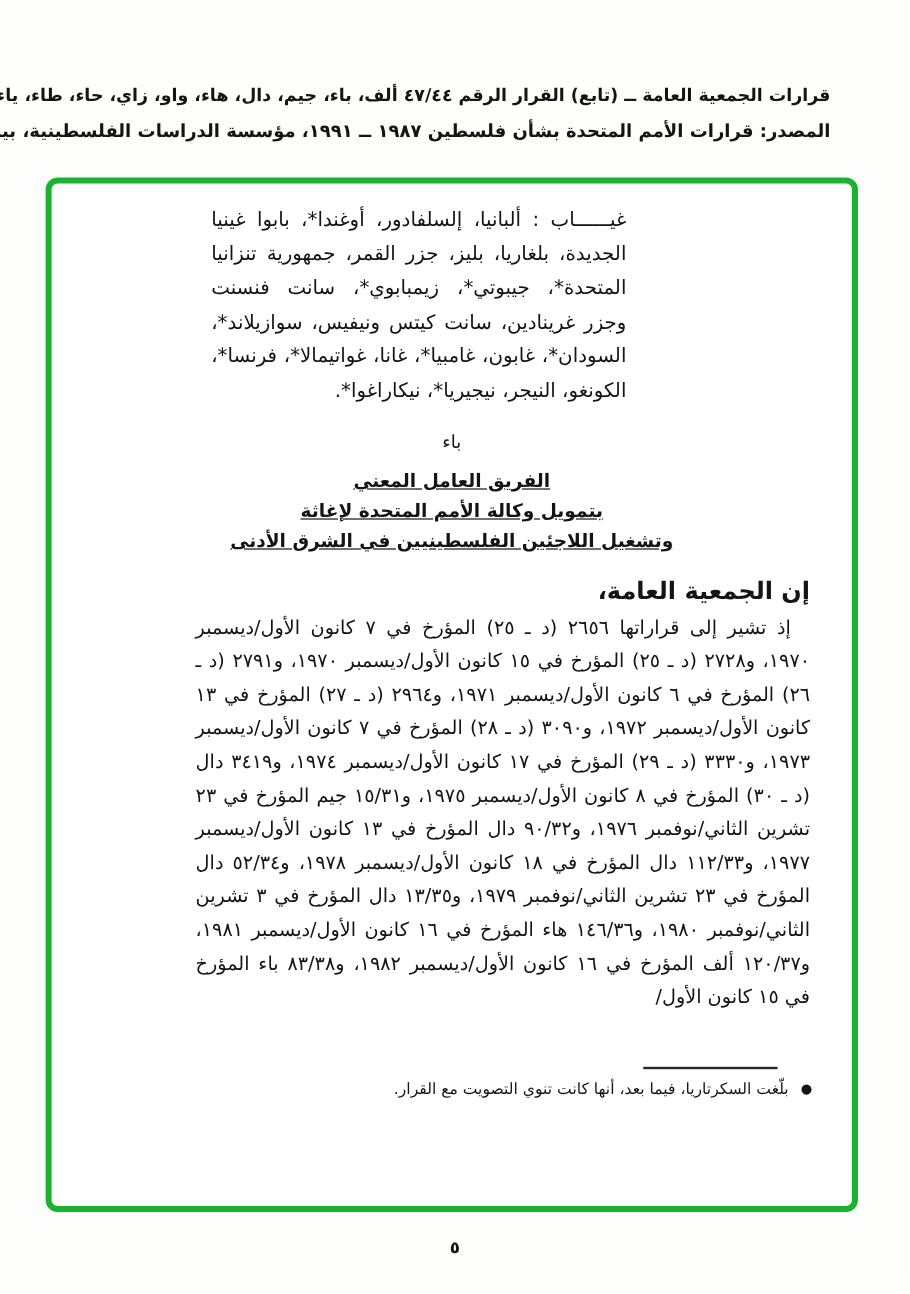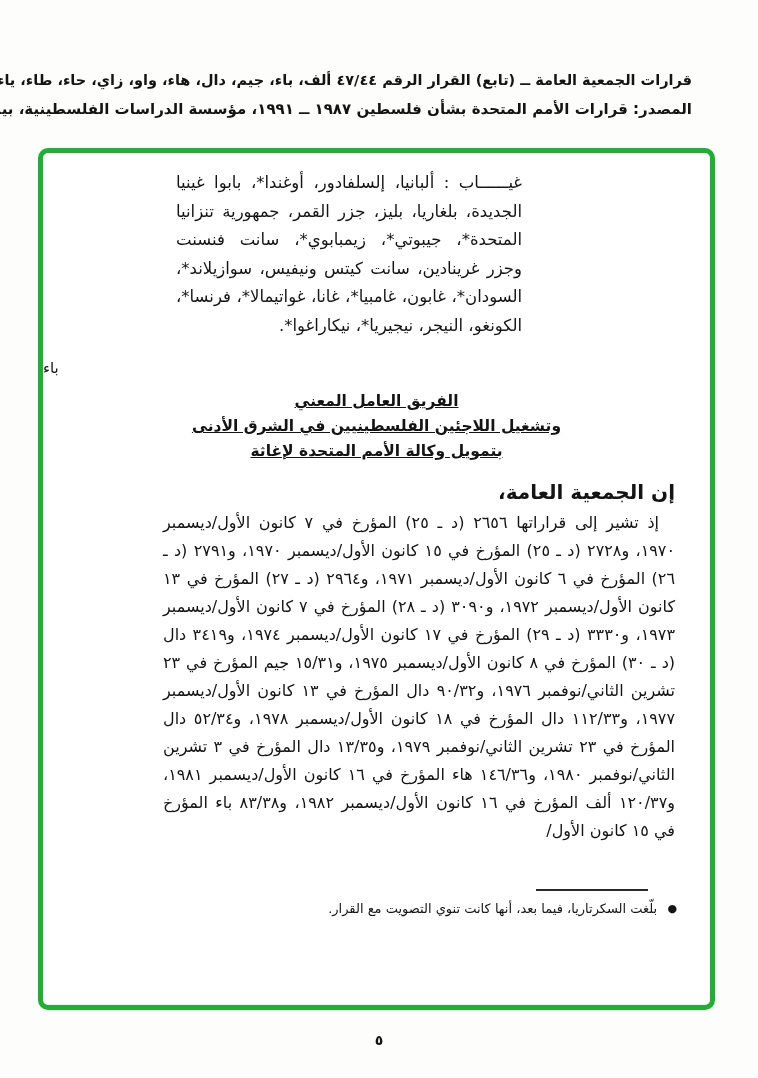--- a/index.html
+++ b/index.html
@@ -66,21 +66,21 @@
     font-weight: 400;
     white-space: nowrap;
   }
   
   .sec-letter {
     position: absolute;
     top: 206px;
     left: 0;
     right: 0;
     direction: rtl;
-    text-align: left;
+    text-align: center;
     font-size: 15px;
   }
   .sec-title {
     position: absolute;
     top: 236px;
     left: 0;
     right: 0;
     direction: rtl;
     text-align: center;
     font-weight: 700;
@@ -157,22 +157,22 @@
 
     <div class="absent">
       <span class="absent-label">غيــــــاب :</span>
       <span>ألبانيا، إلسلفادور، أوغندا*، بابوا غينيا الجديدة، بلغاريا، بليز، جزر القمر، جمهورية تنزانيا المتحدة*، جيبوتي*، زيمبابوي*، سانت فنسنت وجزر غرينادين، سانت كيتس ونيفيس، سوازيلاند*، السودان*، غابون، غامبيا*، غانا، غواتيمالا*، فرنسا*، الكونغو، النيجر، نيجيريا*، نيكاراغوا*.</span>
     </div>
 
     <div class="sec-letter">باء</div>
 
     <div class="sec-title">
       <div>الفريق العامل المعني</div>
+      <div>بتمويل وكالة الأمم المتحدة لإغاثة</div>
       <div>وتشغيل اللاجئين الفلسطينيين في الشرق الأدنى</div>
-      <div>بتمويل وكالة الأمم المتحدة لإغاثة</div>
     </div>
 
     <div class="opening">إن الجمعية العامة،</div>
 
     <div class="recital">إذ تشير إلى قراراتها ٢٦٥٦ (د ـ ٢٥) المؤرخ في ٧ كانون الأول/ديسمبر ١٩٧٠، و٢٧٢٨ (د ـ ٢٥) المؤرخ في ١٥ كانون الأول/ديسمبر ١٩٧٠، و٢٧٩١ (د ـ ٢٦) المؤرخ في ٦ كانون الأول/ديسمبر ١٩٧١، و٢٩٦٤ (د ـ ٢٧) المؤرخ في ١٣ كانون الأول/ديسمبر ١٩٧٢، و٣٠٩٠ (د ـ ٢٨) المؤرخ في ٧ كانون الأول/ديسمبر ١٩٧٣، و٣٣٣٠ (د ـ ٢٩) المؤرخ في ١٧ كانون الأول/ديسمبر ١٩٧٤، و٣٤١٩ دال (د ـ ٣٠) المؤرخ في ٨ كانون الأول/ديسمبر ١٩٧٥، و١٥/٣١ جيم المؤرخ في ٢٣ تشرين الثاني/نوفمبر ١٩٧٦، و٩٠/٣٢ دال المؤرخ في ١٣ كانون الأول/ديسمبر ١٩٧٧، و١١٢/٣٣ دال المؤرخ في ١٨ كانون الأول/ديسمبر ١٩٧٨، و٥٢/٣٤ دال المؤرخ في ٢٣ تشرين الثاني/نوفمبر ١٩٧٩، و١٣/٣٥ دال المؤرخ في ٣ تشرين الثاني/نوفمبر ١٩٨٠، و١٤٦/٣٦ هاء المؤرخ في ١٦ كانون الأول/ديسمبر ١٩٨١، و١٢٠/٣٧ ألف المؤرخ في ١٦ كانون الأول/ديسمبر ١٩٨٢، و٨٣/٣٨ باء المؤرخ في ١٥ كانون الأول/</div>
 
     <div class="fn-rule"></div>
 
     <div class="fn">
       <span class="fn-marker">●</span>

